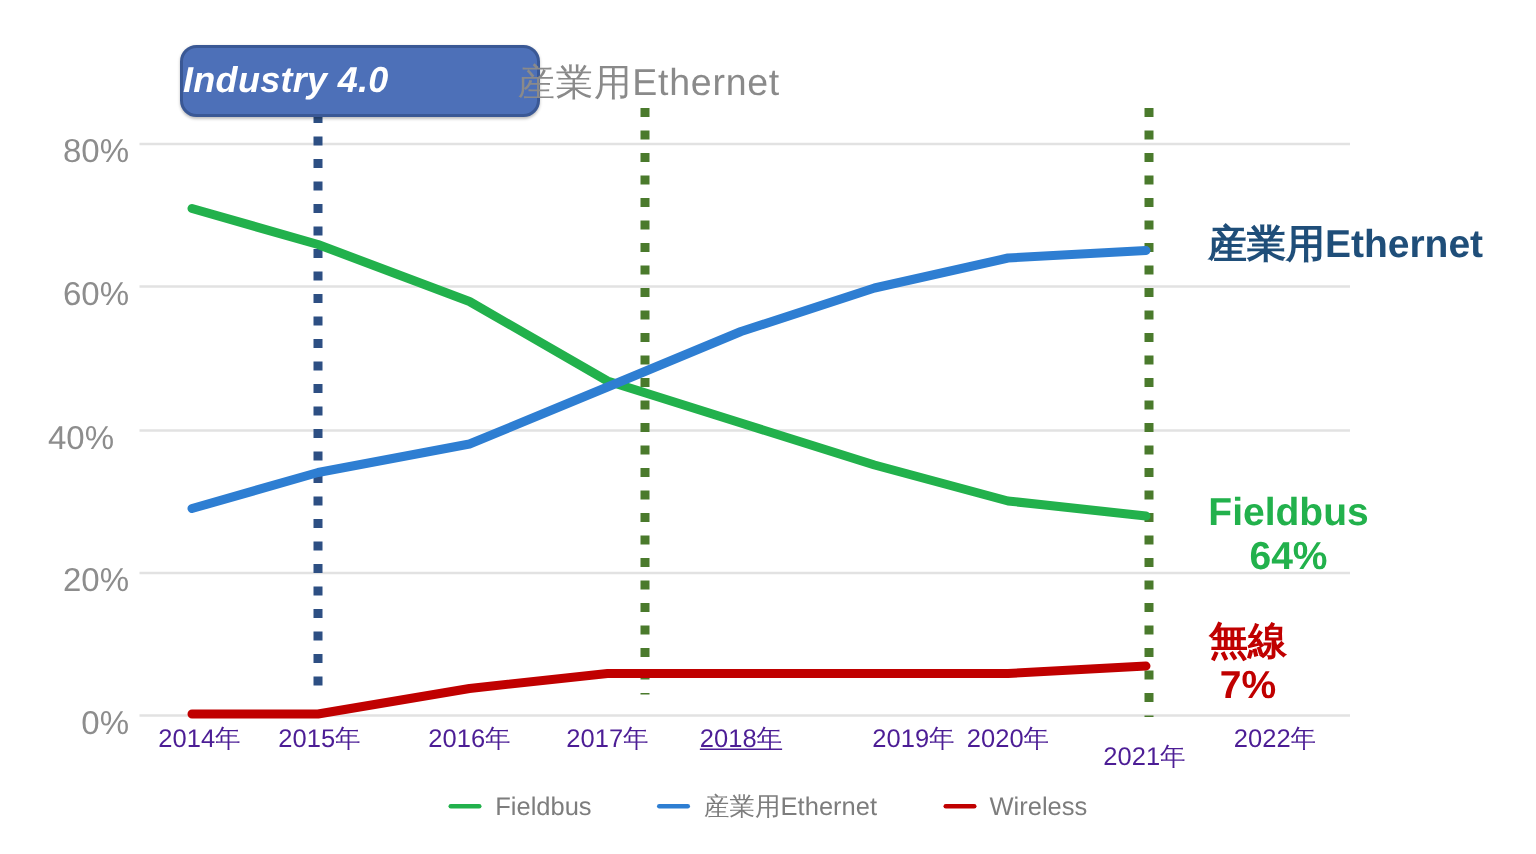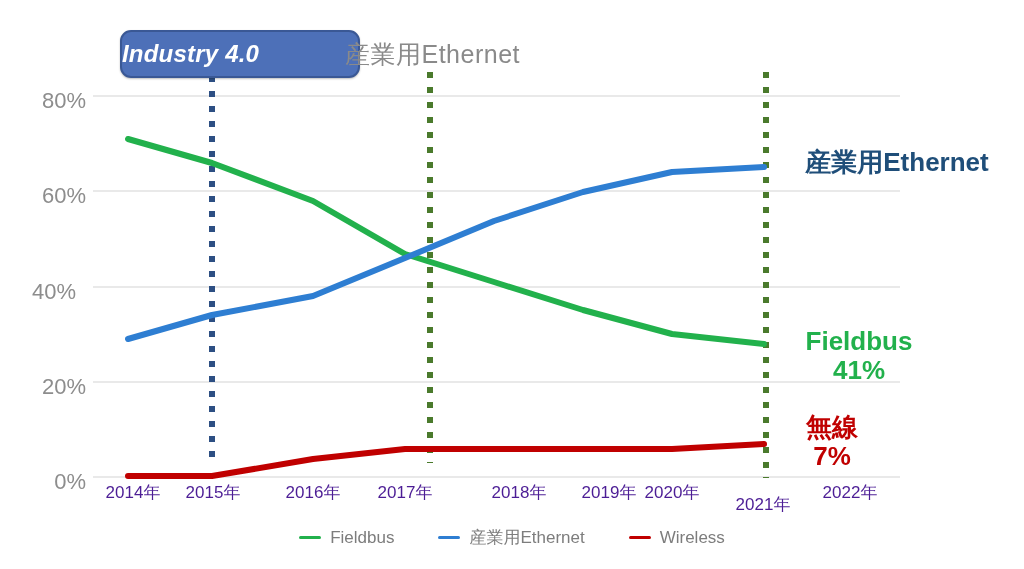--- a/index.html
+++ b/index.html
@@ -173,39 +173,39 @@
   <div class="ylabel" style="left:22px; top:88px;">80%</div>
   <div class="ylabel" style="left:22px; top:183px;">60%</div>
   <div class="ylabel" style="left:22px; top:279px;text-align:center;">40%</div>
   <div class="ylabel" style="left:22px; top:374px;">20%</div>
   <div class="ylabel" style="left:22px; top:469px;">0%</div>
 
   <div class="xlabel" style="left:88px;">2014年</div>
   <div class="xlabel" style="left:168px;">2015年</div>
   <div class="xlabel" style="left:268px;">2016年</div>
   <div class="xlabel" style="left:360px;">2017年</div>
-  <div class="xlabel" style="left:474px;">2018年</div>
+  <div class="xlabel" style="left:449px;text-decoration:underline;">2018年</div>
   <div class="xlabel" style="left:564px;">2019年</div>
   <div class="xlabel" style="left:627px;">2020年</div>
   <div class="xlabel" style="left:718px;margin-top:12px;">2021年</div>
   <div class="xlabel" style="left:805px;">2022年</div>
 
   <div class="badge">
     <span class="badge-label">Industry 4.0</span>
   </div>
 
   <div class="chart-title">産業用Ethernet</div>
 
   <div class="callout callout-ethernet">
     <span class="c-name">産業用Ethernet</span>
   </div>
 
   <div class="callout callout-fieldbus">
     <span class="c-name">Fieldbus</span>
-    <span class="c-value">41%</span>
+    <span class="c-value">64%</span>
   </div>
 
   <div class="callout callout-wireless">
     <span class="c-name">無線</span>
     <span class="c-value">7%</span>
   </div>
 
   <div class="legend">
     <div class="legend-item">
       <span class="legend-swatch" style="background:#22b14c;"></span>

